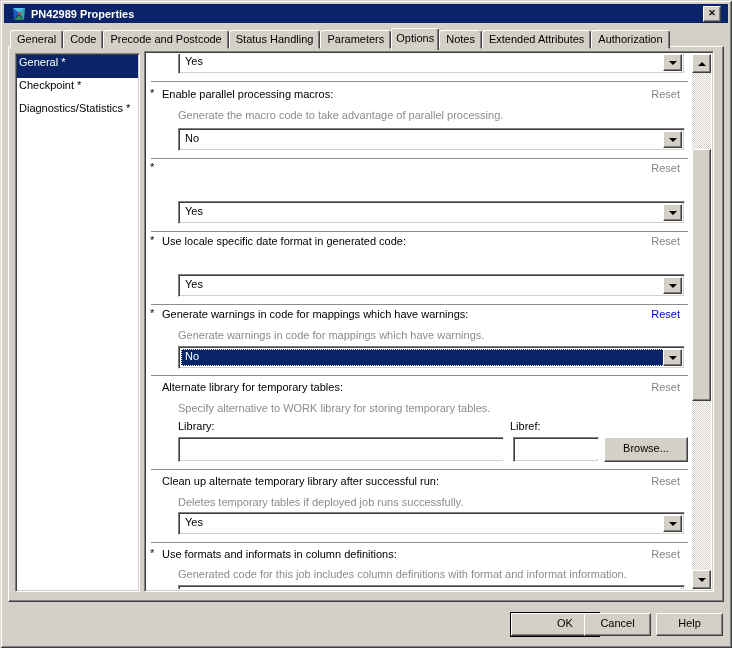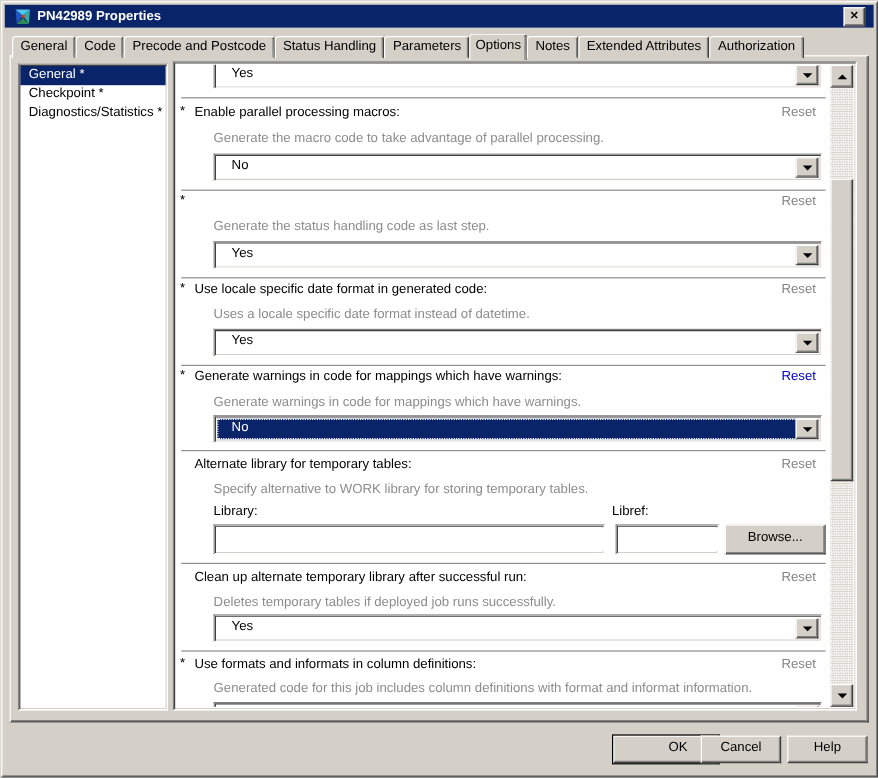--- a/index.html
+++ b/index.html
@@ -52,40 +52,40 @@
   .page{
     position:absolute;left:8px;top:46px;width:714px;height:554px;background:#d4d0c8;
     border:1px solid;border-color:#ffffff #404040 #404040 #ffffff;
     box-shadow:inset -1px -1px 0 #808080, inset 1px 1px 0 #d4d0c8;
     z-index:3;
   }
   
   .listbox{
     position:absolute;left:6px;top:6px;width:121px;height:535px;padding:1px;
   }
-  .lb-item{height:16px;line-height:15px;padding:0 7px;white-space:nowrap;cursor:default;}
+  .lb-item{height:23px;line-height:15px;padding:0 2px;white-space:nowrap;cursor:default;}
   .lb-item.selected{background:#0a246a;color:#fff;}
   
   .opanel{position:absolute;left:135px;top:4px;width:568px;height:539px;}
   .content{
     position:absolute;left:2px;top:2px;right:21px;bottom:2px;
     background:#fff;overflow:hidden;
   }
   .t{position:absolute;left:15px;right:10px;height:14px;line-height:13px;}
   .mark{position:absolute;left:-12px;top:-1px;}
   .reset{position:absolute;right:2px;top:0;color:#848484;cursor:default;}
   .reset.on{color:#0000cc;}
   .d{position:absolute;left:31px;right:10px;height:14px;line-height:13px;color:#8c8c8c;}
   .sep{position:absolute;left:4px;right:4px;height:1px;background:#8c8c8c;}
   .sublabel{position:absolute;height:13px;line-height:13px;color:#000;}
   
   .combo{position:absolute;left:31px;right:7px;height:21px;}
   .combo-text{
     position:absolute;left:2px;top:2px;bottom:2px;right:19px;
-    background:#fff;padding:0 12px;line-height:15px;white-space:nowrap;overflow:hidden;
+    background:#fff;padding:0 4px;line-height:15px;white-space:nowrap;overflow:hidden;
   }
   .combo-btn{position:absolute;right:2px;top:2px;bottom:2px;width:17px;
     display:flex;align-items:center;justify-content:center;cursor:default;}
   .tri-down{width:0;height:0;border-left:4px solid transparent;
     border-right:4px solid transparent;border-top:4px solid #000;}
   .combo.focus .combo-text{
     background:#0a246a;color:#fff;outline:1px dotted #ffffff;outline-offset:-1px;
   }
   .textbox{position:absolute;height:23px;}
   .textbox input{
@@ -177,35 +177,33 @@
           <div class="combo-btn raised">
               <span class="tri-down"></span>
             </div>
         </div>
         <div class="sep" style="top:104px"></div>
 
         <div class="t" style="top:108px">
           <span class="mark">*</span>
           <span class="reset">Reset</span>
         </div>
-        <div class="d" style="top:129px">Generate the status handling code as last step.</div>
         <div class="combo sunken" style="top:147px">
           <div class="combo-text">Yes</div>
           <div class="combo-btn raised">
               <span class="tri-down"></span>
             </div>
         </div>
         <div class="sep" style="top:177px"></div>
 
         <div class="t" style="top:181px">
           <span class="mark">*</span>
           <span>Use locale specific date format in generated code:</span>
           <span class="reset">Reset</span>
         </div>
-        <div class="d" style="top:202px">Uses a locale specific date format instead of datetime.</div>
         <div class="combo sunken" style="top:220px">
           <div class="combo-text">Yes</div>
           <div class="combo-btn raised">
               <span class="tri-down"></span>
             </div>
         </div>
         <div class="sep" style="top:250px"></div>
 
         <div class="t" style="top:254px">
           <span class="mark">*</span>

